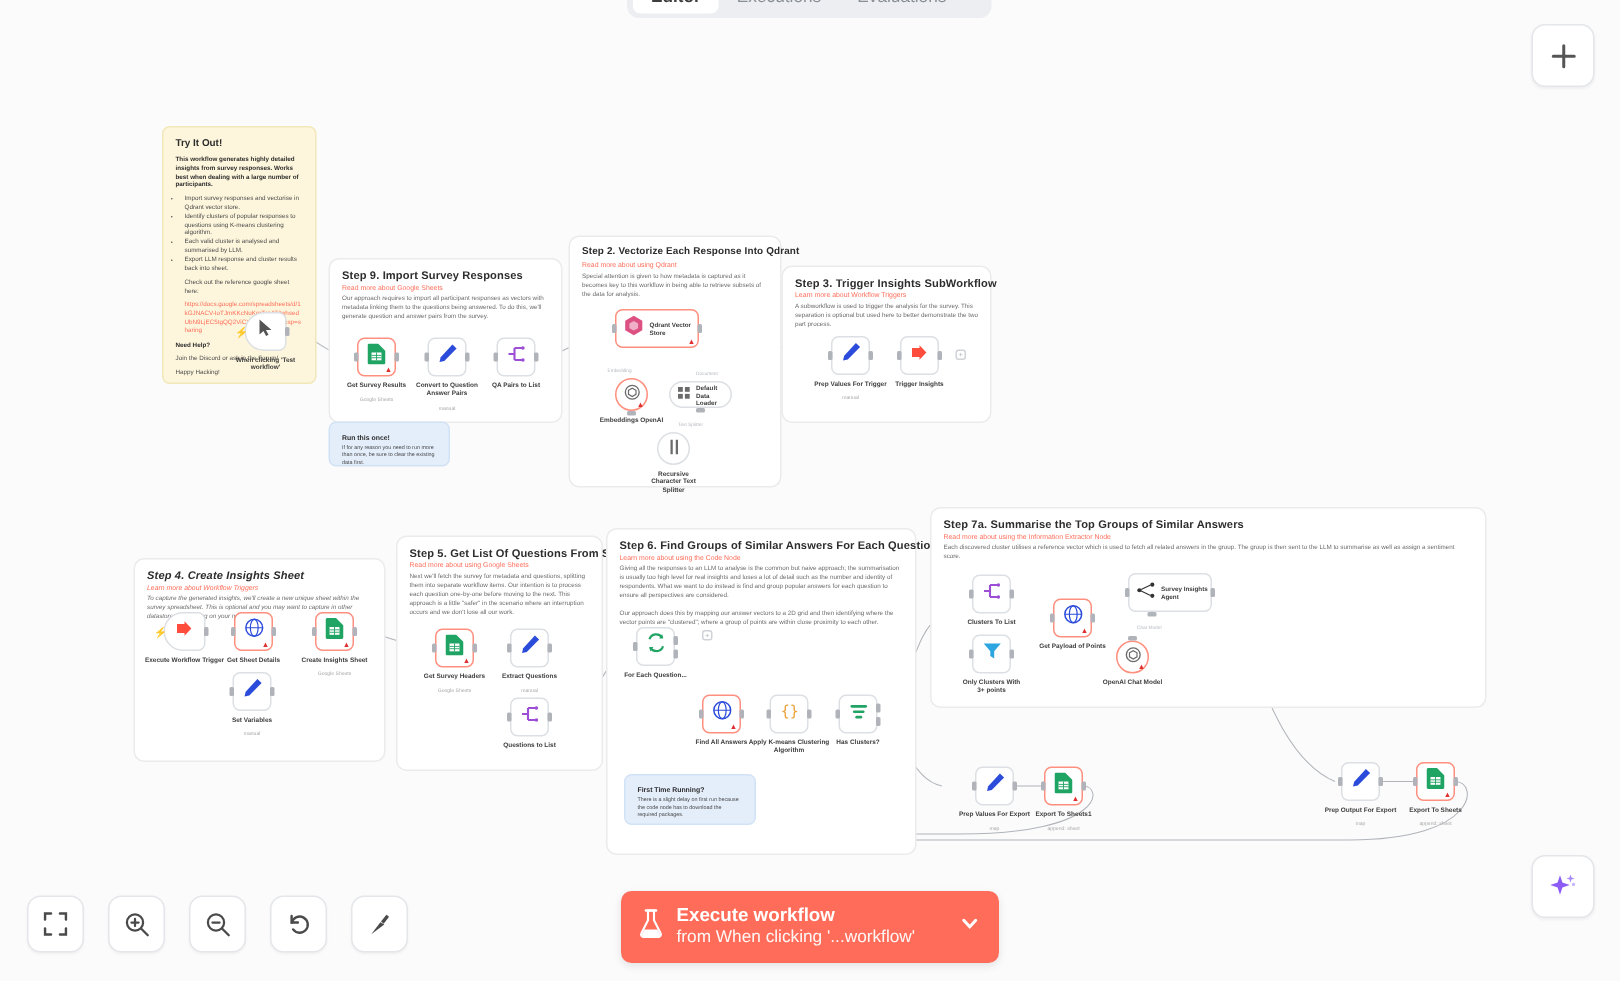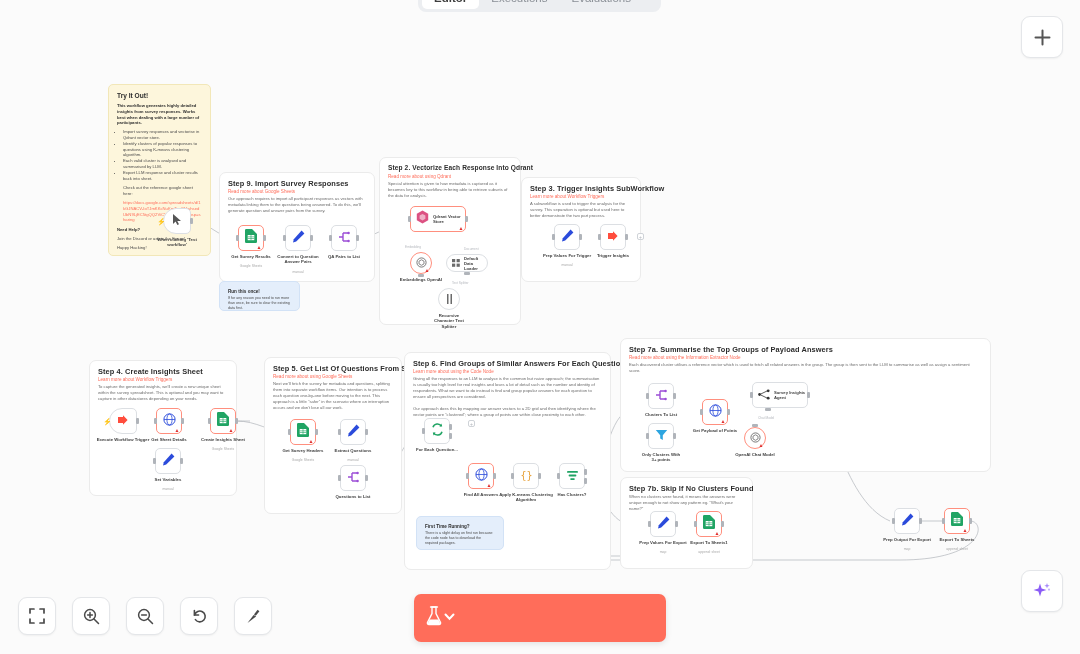--- a/index.html
+++ b/index.html
@@ -333,21 +333,21 @@
             <rect x="5.5" y="0" width="1.5" height="10" fill="#6b6b6b"></rect>
           </svg>
       </span>
     </div>
     <div class="cap two" style="top:25px; width:40px">Recursive Character Text Splitter</div>
   </div>
   <div class="conn-lbl" style="left:405px; top:245px;">Embedding</div>
   <div class="conn-lbl" style="left:464px; top:247px;">Document</div>
   <div class="conn-lbl" style="left:452px; top:281px;">Text Splitter</div>
 
-  <div class="group" style="left:521px; top:177px; width:120px; height:105px;">
+  <div class="group" style="left:521px; top:177px; width:140px; height:105px;">
     <div class="g-title">Step 3. Trigger Insights SubWorkflow</div>
     <div class="g-link">Learn more about Workflow Triggers</div>
     <div class="g-desc">A subworkflow is used to trigger the analysis for the survey. This separation is optional but used here to better demonstrate the two part process.</div>
   </div>
   <div class="node" style="left:554px; top:224px;">
     <div class="box">
       <span>
         <svg width="13" height="13" viewBox="0 0 13 13">
             <path d="M9.6 0.6 L12.4 3.4 L4.2 11.6 L1 12.4 L1.8 9.2 Z" fill="#2b4bdb"></path>
           </svg>
@@ -365,21 +365,21 @@
             <path d="M1 3 H6 V1.2 L10.6 6 L6 10.8 V9 H1 Z" fill="#ff4d3d"></path>
           </svg>
       </span>
       <span class="port in"></span>
       <span class="port out"></span>
     </div>
     <div class="cap">Trigger Insights</div>
   </div>
   <div class="endmark" style="left:637px; top:233px;">+</div>
 
-  <div class="group" style="left:89px; top:360px; width:148px; height:136px;">
+  <div class="group" style="left:89px; top:372px; width:168px; height:136px;font-style:italic;">
     <div class="g-title">Step 4. Create Insights Sheet</div>
     <div class="g-link">Learn more about Workflow Triggers</div>
     <div class="g-desc">To capture the generated insights, we'll create a new unique sheet within the survey spreadsheet. This is optional and you may want to capture in other datastores depending on your needs.</div>
   </div>
   <div class="node trigger" style="left:109px; top:408px;">
     <div class="box" style="border-radius:13px 5px 5px 13px">
       <span>
         <svg width="12" height="12" viewBox="0 0 12 12">
             <path d="M1 3 H6 V1.2 L10.6 6 L6 10.8 V9 H1 Z" fill="#ff4d3d"></path>
           </svg>
@@ -553,21 +553,21 @@
     </div>
     <div class="cap">Has Clusters?</div>
   </div>
 
   <div class="sticky blue" style="left:416px; top:516px; width:88px; height:34px;">
     <h4 style="font-size:4.6px;margin-bottom:2px">First Time Running?</h4>
     <p style="font-size:3.6px;line-height:5px">There is a slight delay on first run because the code node has to download the required packages.</p>
   </div>
 
   <div class="group" style="left:620px; top:338px; width:371px; height:134px;">
-    <div class="g-title">Step 7a. Summarise the Top Groups of Payload Answers</div>
+    <div class="g-title">Step 7a. Summarise the Top Groups of Similar Answers</div>
     <div class="g-link">Read more about using the Information Extractor Node</div>
     <div class="g-desc">Each discovered cluster utilises a reference vector which is used to fetch all related answers in the group. The group is then sent to the LLM to summarise as well as assign a sentiment score.</div>
   </div>
   <div class="node" style="left:648px; top:383px;">
     <div class="box">
       <span>
         <svg width="12" height="12" viewBox="0 0 12 12">
             <path d="M1 6 H5 M5 2 H11 M5 10 H11 M5 2 V10" stroke="#9c4ed6" stroke-width="1.4" fill="none"></path>
             <circle cx="10.6" cy="2" r="1.2" fill="#9c4ed6"></circle>
             <circle cx="10.6" cy="10" r="1.2" fill="#9c4ed6"></circle>
@@ -629,24 +629,20 @@
             <path d="M3 4.2 L5.5 2.8 L8 4.2 V6.9 L5.5 8.3 L3 6.9 Z" fill="none" stroke="#6b6b6b" stroke-width=".8"></path>
           </svg>
       </span>
       <span class="warn">▲</span>
       <span class="port bot" style="top:-4px;bottom:auto"></span>
     </div>
     <div class="cap" style="top:25px">OpenAI Chat Model</div>
   </div>
   <div class="conn-lbl" style="left:758px; top:416px;">Chat Model</div>
 
-  <div class="group" style="left:620px; top:477px; width:133px; height:92px;">
-    <div class="g-title">Step 7b. Skip If No Clusters Found</div>
-    <div class="g-desc" style="top:16px">When no clusters were found, it means the answers were unique enough to not show any pattern eg. "What's your name?"</div>
-  </div>
   <div class="node" style="left:650px; top:511px;">
     <div class="box">
       <span>
         <svg width="13" height="13" viewBox="0 0 13 13">
             <path d="M9.6 0.6 L12.4 3.4 L4.2 11.6 L1 12.4 L1.8 9.2 Z" fill="#2b4bdb"></path>
           </svg>
       </span>
       <span class="port in"></span>
       <span class="port out"></span>
     </div>
@@ -750,20 +746,24 @@
   </div>
 
   <div id="execute-workflow">
     <span>
       <svg width="16" height="20" viewBox="0 0 16 20">
           <path d="M6 1 H10 V7.5 L14.4 16.2 A1.6 1.6 0 0 1 13 18.6 H3 A1.6 1.6 0 0 1 1.6 16.2 L6 7.5 Z" fill="none" stroke="#fff" stroke-width="1.4"></path>
           <path d="M4.6 1 H11.4" stroke="#fff" stroke-width="1.6" stroke-linecap="round"></path>
           <path d="M3.6 13.6 H12.4 L13.9 16.6 A1.4 1.4 0 0 1 12.7 18.6 H3.3 A1.4 1.4 0 0 1 2.1 16.6 Z" fill="#fff"></path>
         </svg>
     </span>
+    <span class="lbl">
+      <span class="l1" style="display:block">Execute workflow</span>
+      <span class="l2" style="display:block">from When clicking '...workflow'</span>
+    </span>
     <span>
       <svg width="15" height="15" viewBox="0 0 15 15" fill="none" stroke="#fff" stroke-width="2" stroke-linecap="round">
           <path d="M3.5 5.5 L7.5 9.8 L11.5 5.5"></path>
         </svg>
     </span>
   </div>
 
 </div>
 
 </body></html>

